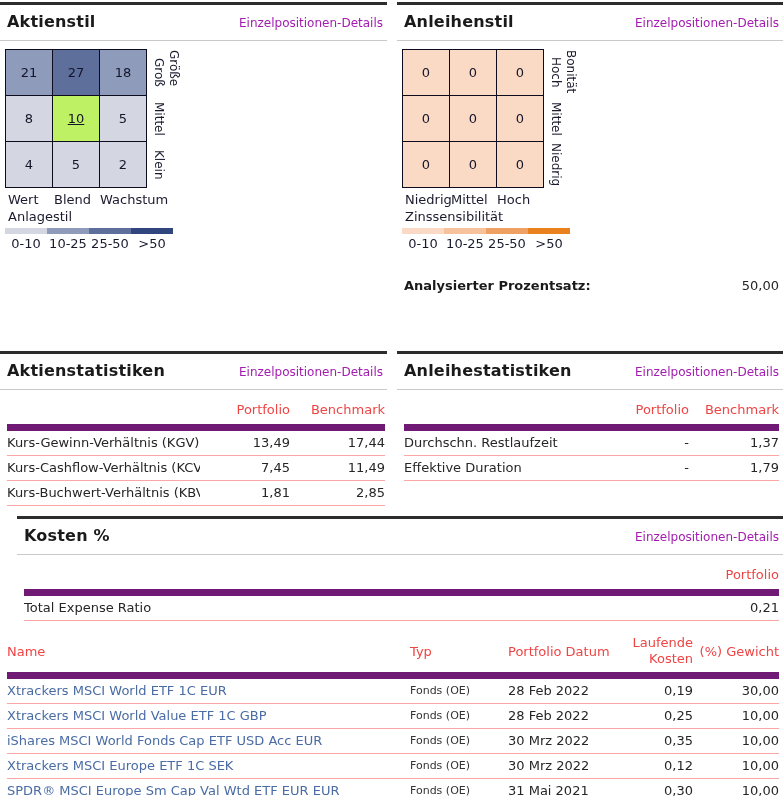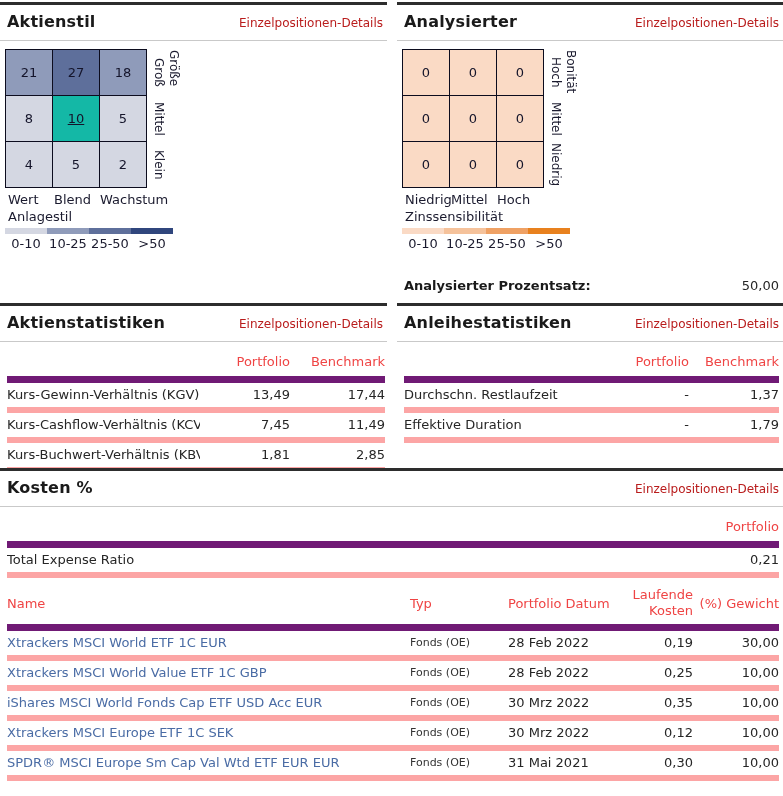--- a/index.html
+++ b/index.html
@@ -3,36 +3,36 @@
 <meta charset="utf-8">
 <style>
   * { box-sizing: border-box; }
   html, body { margin: 0; padding: 0; background: #fff; }
   body {
     width: 783px; height: 796px; overflow: hidden;
     font-family: "DejaVu Sans", "Liberation Sans", sans-serif;
     font-size: 13px; color: #262626; padding-top: 2px;
   }
   .band { overflow: hidden; }
-  .band1 { height: 301px; }
+  .band1 { height: 349px; }
   .band2 { height: 165px; }
-  .band3 { height: 115px; }
+  .band3 { height: 115px; margin-left: 17px; }
   .band4 { height: 213px; }
   .cols { display: flex; gap: 10px; }
   .col { width: 387px; }
   .col:last-child { width: 386px; }
 
   .section-head {
     border-top: 3px solid #2d2d2d;
     border-bottom: 1px solid #c9c9c9;
     display: flex; justify-content: space-between; align-items: baseline;
     padding: 7px 4px 9px 7px;
   }
   .section-title { font-weight: bold; font-size: 16px; color: #1a1a1a; letter-spacing: 0.2px; }
-  .detail-link { font-size: 12px; color: #b91c1c; text-decoration: none; }
+  .detail-link { font-size: 12px; color: #a21caf; text-decoration: none; }
 
   
   .sb-wrap { position: relative; margin: 8px 0 0 5px; height: 139px; }
   .sb-grid {
     display: grid; grid-template-columns: repeat(3, 46px); grid-auto-rows: 45px;
     gap: 1px; background: #0c0c1e; border: 1px solid #0c0c1e; width: 142px;
   }
   .sb-cell { display: flex; align-items: center; justify-content: center; font-size: 13px; color: #14142a; }
   .v-rowlabels { position: absolute; top: 0; left: 147px; height: 139px; display: flex; flex-direction: column; }
   .v-rowlabel { writing-mode: vertical-rl; height: 46.3px; text-align: center; font-size: 12px; color: #1a1a2e; white-space: nowrap; }
@@ -53,21 +53,21 @@
   .tbl-wrap { padding: 0 4px 0 7px; }
   .tbl-wrap-l { padding: 0 2px 0 7px; }
   table { border-collapse: collapse; width: 100%; table-layout: fixed; }
   thead th {
     font-weight: normal; font-size: 13px; color: #ef4444;
     padding: 12px 0 7px; border-bottom: 7px solid #701a75; text-align: right;
     vertical-align: middle; white-space: nowrap;
   }
   thead th.l { text-align: left; }
   thead th.wrap { white-space: normal; line-height: 1.25; }
-  tbody td { padding: 4px 0 5px; border-bottom: 6px solid #fca5a5; font-size: 13px; vertical-align: middle; }
+  tbody td { padding: 4px 0 5px; border-bottom: 1px solid #fca5a5; font-size: 13px; vertical-align: middle; }
   td.lbl { text-align: left; overflow: hidden; white-space: nowrap; }
   td.num { text-align: right; }
   .w90 { width: 90px; } .w95 { width: 95px; }
 
   
   .t10 col.c-name { width: 403px; }
   .t10 col.c-typ { width: 98px; }
   .t10 col.c-datum { width: 95px; }
   .t10 col.c-kosten { width: 90px; }
   .t10 col.c-gewicht { width: 86px; }
@@ -84,21 +84,21 @@
       <div class="section-head">
         <span class="section-title">Aktienstil</span>
         <a class="detail-link" href="#">Einzelpositionen-Details</a>
       </div>
       <div class="sb-wrap">
         <div class="sb-grid" id="equity-grid">
             <div class="sb-cell" style="background: rgb(143, 155, 186);">21</div>
             <div class="sb-cell" style="background: rgb(94, 111, 155);">27</div>
             <div class="sb-cell" style="background: rgb(143, 155, 186);">18</div>
             <div class="sb-cell" style="background: rgb(212, 215, 226);">8</div>
-            <div class="sb-cell" style="background: #14b8a6; text-decoration: underline;">10</div>
+            <div class="sb-cell" style="background: #bef264; text-decoration: underline;">10</div>
             <div class="sb-cell" style="background: rgb(212, 215, 226);">5</div>
             <div class="sb-cell" style="background: rgb(212, 215, 226);">4</div>
             <div class="sb-cell" style="background: rgb(212, 215, 226);">5</div>
             <div class="sb-cell" style="background: rgb(212, 215, 226);">2</div>
           </div>
         <div class="v-rowlabels">
           <span class="v-rowlabel">Groß</span>
           <span class="v-rowlabel">Mittel</span>
           <span class="v-rowlabel">Klein</span>
         </div>
@@ -125,21 +125,21 @@
           </div>
           <div class="seg">
             <div class="seg-bar" style="background: rgb(48, 70, 125);"></div>
             <div class="seg-label">&gt;50</div>
           </div>
         </div>
     </div>
 
     <div class="col">
       <div class="section-head">
-        <span class="section-title">Analysierter</span>
+        <span class="section-title">Anleihenstil</span>
         <a class="detail-link" href="#">Einzelpositionen-Details</a>
       </div>
       <div class="sb-wrap">
         <div class="sb-grid" id="bond-grid">
             <div class="sb-cell" style="background: rgb(250, 218, 197);">0</div>
             <div class="sb-cell" style="background: rgb(250, 218, 197);">0</div>
             <div class="sb-cell" style="background: rgb(250, 218, 197);">0</div>
             <div class="sb-cell" style="background: rgb(250, 218, 197);">0</div>
             <div class="sb-cell" style="background: rgb(250, 218, 197);">0</div>
             <div class="sb-cell" style="background: rgb(250, 218, 197);">0</div>

